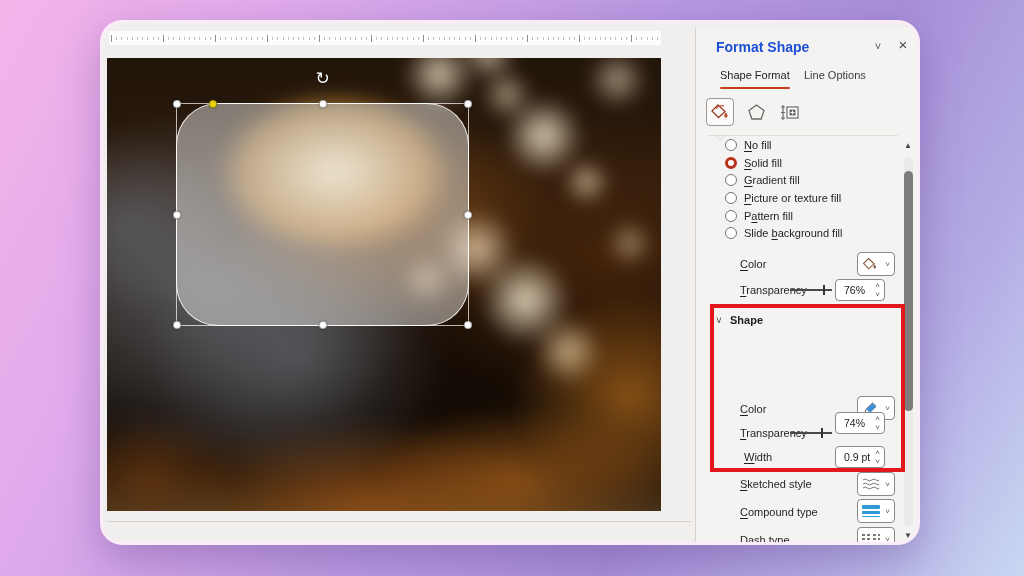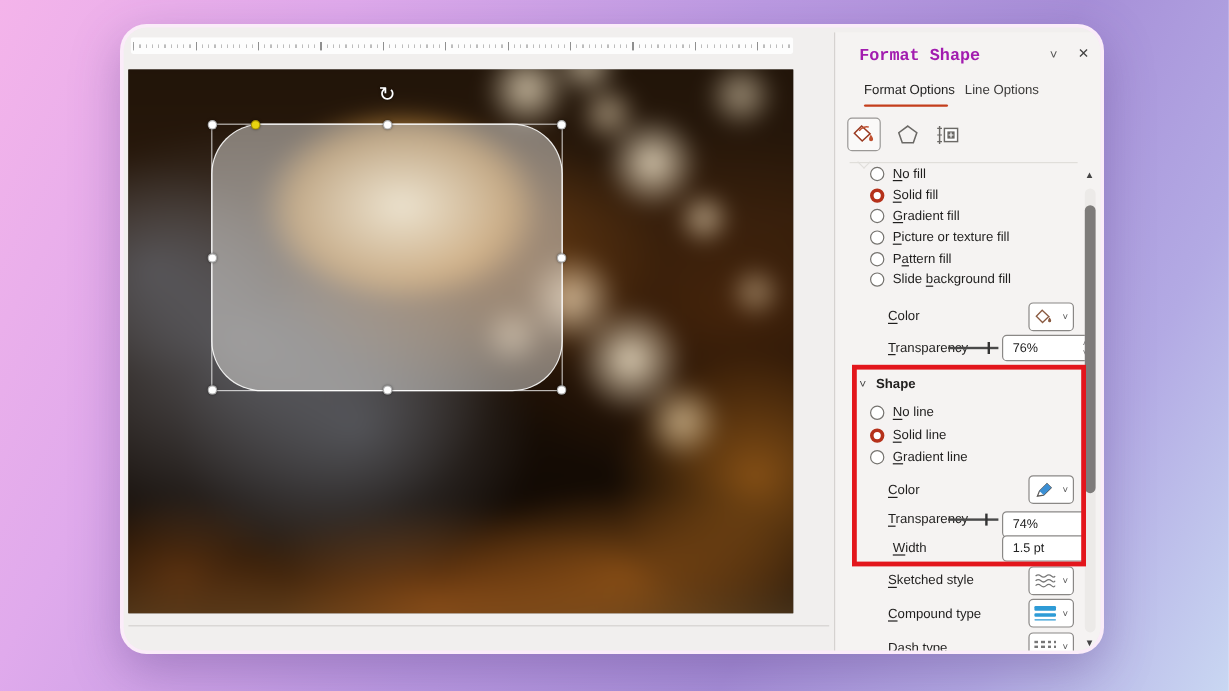--- a/index.html
+++ b/index.html
@@ -84,21 +84,21 @@
   .rotate {
     position:absolute; left:50%; top:-34px; transform:translateX(-50%);
     color:#fff; font-size:17px; line-height:17px; text-shadow:0 0 2px rgba(0,0,0,.7);
   }
   .statusline { position:absolute; left:4px; top:498px; width:584px; height:1px; background:#d4d1cf; }
   
   .pane {
     position:absolute; left:592px; top:4px; width:224px; height:517px;
     background:#f5f3f2; border-left:1px solid #d5d2d0; overflow:hidden;
   }
-  .pane-title { position:absolute; left:20px; top:12px; font-size:14px; font-weight:700; color:#a21caf;font-family:Liberation Mono, monospace; }
+  .pane-title { position:absolute; left:20px; top:12px; font-size:14px; font-weight:700; color:#1d4ed8; }
   .pane-collapse { position:absolute; left:174px; top:13px; font-size:11px; color:#555; width:16px; text-align:center; cursor:default; }
   .pane-close { position:absolute; left:199px; top:9px; font-size:15px; color:#444; width:16px; text-align:center; cursor:default; }
   .tab { position:absolute; top:42px; font-size:11px; color:#3b3a39; }
   .tab.active { color:#242322; }
   .tab-underline { position:absolute; left:24px; top:60px; width:70px; height:2px; background:#c43e1c; border-radius:1px; }
   .iconbtn { position:absolute; top:71px; width:28px; height:28px; display:flex; align-items:center; justify-content:center; }
   .iconbtn.sel { border:1px solid #9a9896; border-radius:4px; background:#faf9f8; }
   .icon-divider { position:absolute; left:12px; top:108px; width:190px; height:1px; background:#e0deda; }
   .notch { position:absolute; left:20px; top:104px; width:8px; height:8px; background:#f5f3f2; border-right:1px solid #e0dedb; border-bottom:1px solid #e0dedb; transform:rotate(45deg); }
   
@@ -115,21 +115,21 @@
   .sec-header { position:absolute; font-size:11px; font-weight:700; color:#201f1e; }
   .sec-chevron { position:absolute; font-size:10px; color:#444; }
   
   .dropbtn {
     position:absolute; width:38px; height:24px; background:#fff;
     border:1px solid #8a8886; border-radius:4px;
     display:flex; align-items:center; justify-content:space-between; padding:0 4px;
   }
   .dropbtn .chev { font-size:8px; color:#555; }
   .spin {
-    position:absolute; width:77px; height:22px; background:#fff;
+    position:absolute; width:50px; height:22px; background:#fff;
     border:1px solid #8a8886; border-radius:4px; font-size:10.5px; color:#222;
     display:flex; align-items:center; padding-left:8px;
   }
   .spin .arrows { position:absolute; right:4px; top:1px; display:flex; flex-direction:column; line-height:9px; font-size:8px; color:#555; text-align:center; }
   .slider { position:absolute; width:42px; height:2px; background:#4a4a4a; }
   .slider .knob { position:absolute; left:78%; top:-4px; width:2px; height:10px; background:#333; }
   
   .red-rect { position:absolute; left:14px; top:277px; width:195px; height:168px; border:4px solid #e3161c; z-index:5; }
   
   .sb-arrow { position:absolute; left:206px; width:12px; font-size:8px; color:#444; text-align:center; }
@@ -175,21 +175,21 @@
       <span class="handle h-adjust"></span>
     </div>
   </div>
   <div class="statusline"></div>
 
   <div class="pane">
     <div class="pane-title">Format Shape</div>
     <div class="pane-collapse">˅</div>
     <div class="pane-close">×</div>
 
-    <div class="tab active" style="left:24px">Format Options</div>
+    <div class="tab active" style="left:24px">Shape Format</div>
     <div class="tab" style="left:108px">Line Options</div>
     <div class="tab-underline"></div>
 
     <div class="iconbtn sel" style="left:10px">
       <svg width="20" height="18" viewBox="0 0 20 18">
         <path d="M8 2 L15 8.5 L8.5 14.5 L2 8 Z" fill="#fff" stroke="#9a3b22" stroke-width="1.3"></path>
         <path d="M15 8.5 C16.6 10.2 17.6 11.8 17.6 13 a1.7 1.7 0 0 1 -3.4 0 c0-1.2 1-2.8 1.8-4.5z" fill="#c0502f"></path>
         <path d="M6 6 C8 3 12 2 14 3" fill="none" stroke="#c0502f" stroke-width="1.2"></path>
       </svg>
     </div>
@@ -258,58 +258,43 @@
           <span>˄</span>
           <span>˅</span>
         </span>
     </div>
 
     <div class="red-rect"></div>
 
     <span class="sec-chevron" style="left:20px; top:288px">˅</span>
     <div class="sec-header" style="left:34px; top:287px">Shape</div>
 
-    <div class="radio-list" style="left:29px; top:311px; gap:6px">
-
-    <div class="radio-row">
-          <span class="radio"></span>
-          <span class="rlabel"><u>N</u>o line</span>
-        </div>
-        <div class="radio-row">
-          <span class="radio selected"></span>
-          <span class="rlabel"><u>S</u>olid line</span>
-        </div>
-        <div class="radio-row">
-          <span class="radio"></span>
-          <span class="rlabel"><u>G</u>radient line</span>
-        </div>
-      </div>
 
     <div class="flabel" style="left:44px; top:376px"><u>C</u>olor</div>
     <div class="dropbtn" style="left:161px; top:369px">
       <svg width="16" height="15" viewBox="0 0 16 15">
         <path d="M2.5 12.5 L4.2 8.2 L10.5 2 L14 5.4 L7.7 11.6 Z" fill="#fff" stroke="#5b5957" stroke-width="1"></path>
         <path d="M4.2 8.2 L10.5 2 L14 5.4 L7.7 11.6 Z" fill="#3b8fd4"></path>
       </svg>
       <span class="chev">˅</span>
     </div>
     <div class="flabel" style="left:44px; top:400px"><u>T</u>ransparency</div>
     <div class="slider" style="left:94px; top:405px">
         <span class="knob" style="left:74%"></span>
       </div>
-    <div class="spin" style="left:139px; top:399px">
+    <div class="spin" style="left:139px; top:385px">
       <span>74%</span>
       <span class="arrows">
           <span>˄</span>
           <span>˅</span>
         </span>
     </div>
     <div class="flabel" style="left:48px; top:424px"><u>W</u>idth</div>
     <div class="spin" style="left:139px; top:419px">
-      <span>1.5 pt</span>
+      <span>0.9 pt</span>
       <span class="arrows">
           <span>˄</span>
           <span>˅</span>
         </span>
     </div>
 
     <div class="flabel" style="left:44px; top:451px"><u>S</u>ketched style</div>
     <div class="dropbtn" style="left:161px; top:445px">
       <svg width="18" height="14" viewBox="0 0 18 14">
         <path d="M1 3 q2.2 -2 4.4 0 t4.4 0 t4.4 0 t3 0" fill="none" stroke="#777" stroke-width="1"></path>

